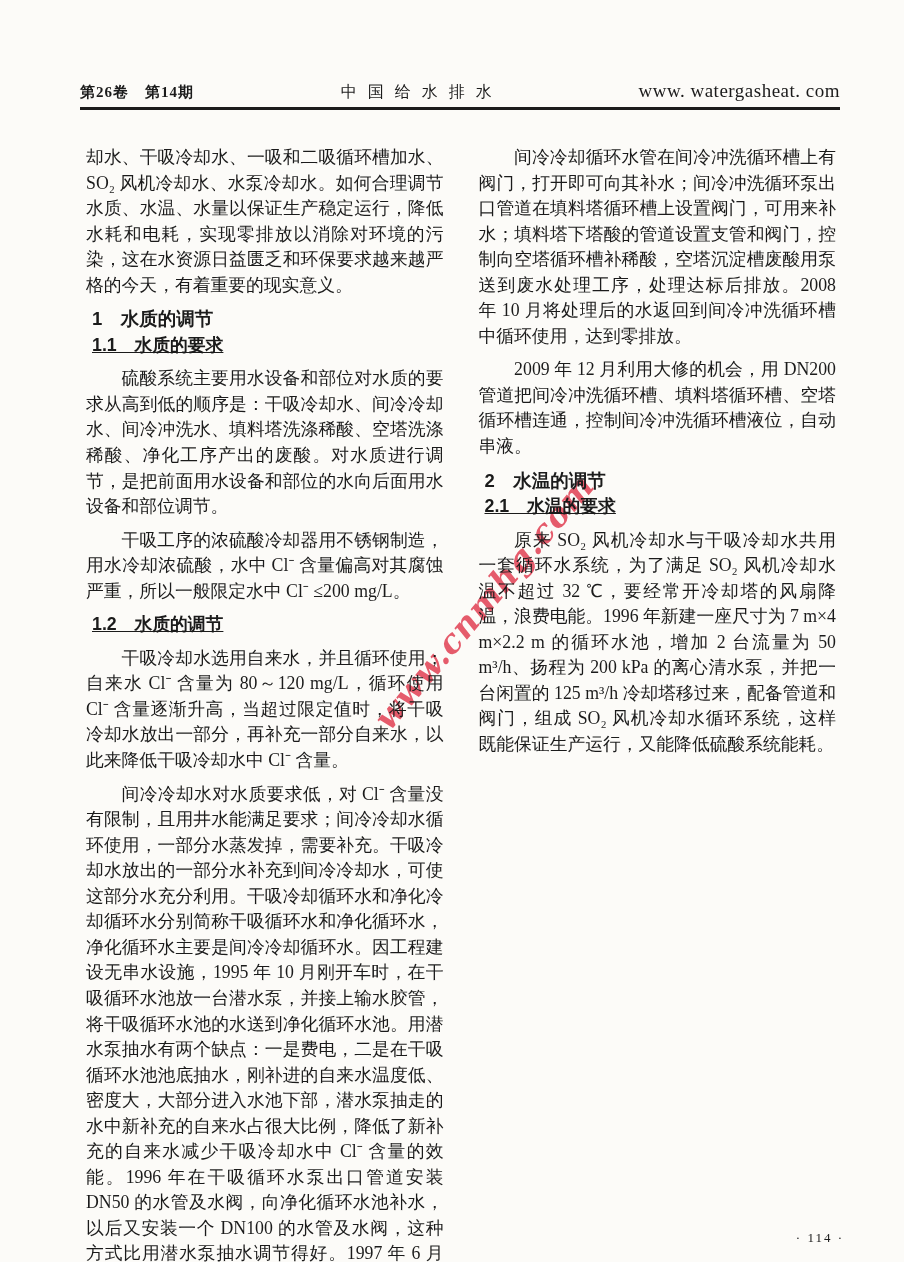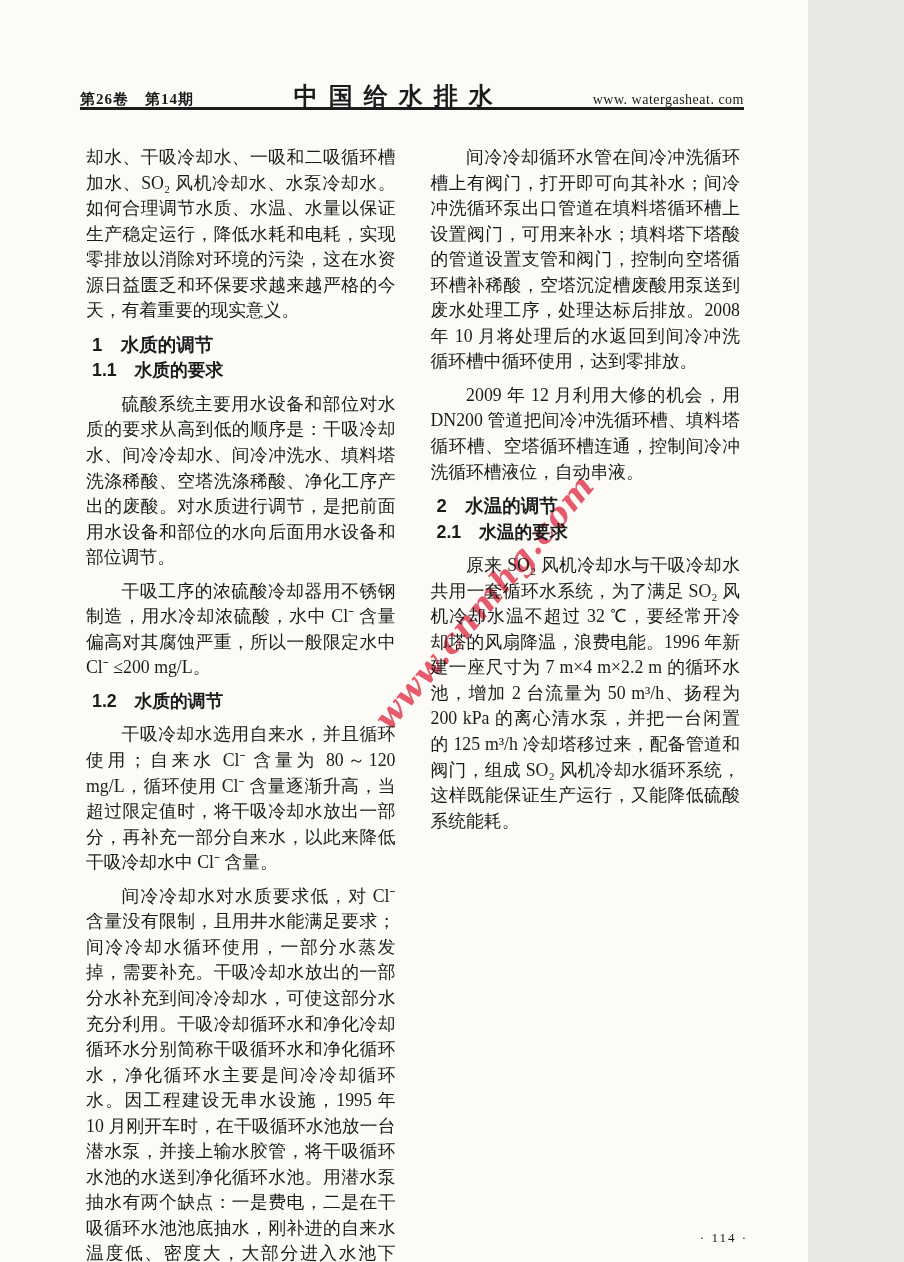--- a/index.html
+++ b/index.html
@@ -3,33 +3,33 @@
 <meta charset="utf-8">
 <style>
   html,body{margin:0;padding:0;}
   body{
     width:904px;height:1262px;
     background:#e9e8e4;
     font-family:"Liberation Serif", serif;
   }
   .page{
     position:relative;
-    width:808px;height:1262px;
+    width:904px;height:1262px;
     background:#fcfbf8;
     color:#1b1b1b;
     overflow:hidden;
   }
   
   .hdr{
     position:absolute;top:80px;left:80px;right:64px;
     display:flex;justify-content:space-between;align-items:baseline;
   }
   .hdr-issue{font-size:15px;font-weight:bold;letter-spacing:1px;white-space:pre;}
-  .hdr-journal{font-size:24px;font-weight:bold;letter-spacing:11px;text-indent:11px;}
-  .hdr-site{font-size:14px;letter-spacing:.5px;}
+  .hdr-journal{font-size:16px;font-weight:normal;letter-spacing:11px;text-indent:11px;}
+  .hdr-site{font-size:19px;letter-spacing:.5px;}
   .hdr-rule{
     position:absolute;top:107px;left:80px;right:64px;height:3px;
     background:#1c1c1c;
   }
   
   .cols{
     position:absolute;top:137px;left:78px;right:60px;
     display:flex;gap:19px;
   }
   .col{
@@ -39,21 +39,21 @@
   }
   .col p{margin:8px;}
   .col p.indent{text-indent:2em;}
   .h-main,.h-sub{
     margin:1px 14px;
     font-family:"Liberation Sans", sans-serif;
     font-weight:bold;
     font-size:18.5px;line-height:25.55px;
     text-align:left;
   }
-  .h-sub{font-size:17.8px;}
+  .h-sub{font-size:17.8px;text-decoration:underline;}
   
   .watermark{
     position:absolute;
     left:330px;top:596px;width:285px;
     text-align:center;
     transform:rotate(-50deg);
     font-family:"DejaVu Serif", serif;
     font-style:italic;font-weight:bold;
     font-size:33px;letter-spacing:1px;
     color:#e2334a;opacity:.8;

